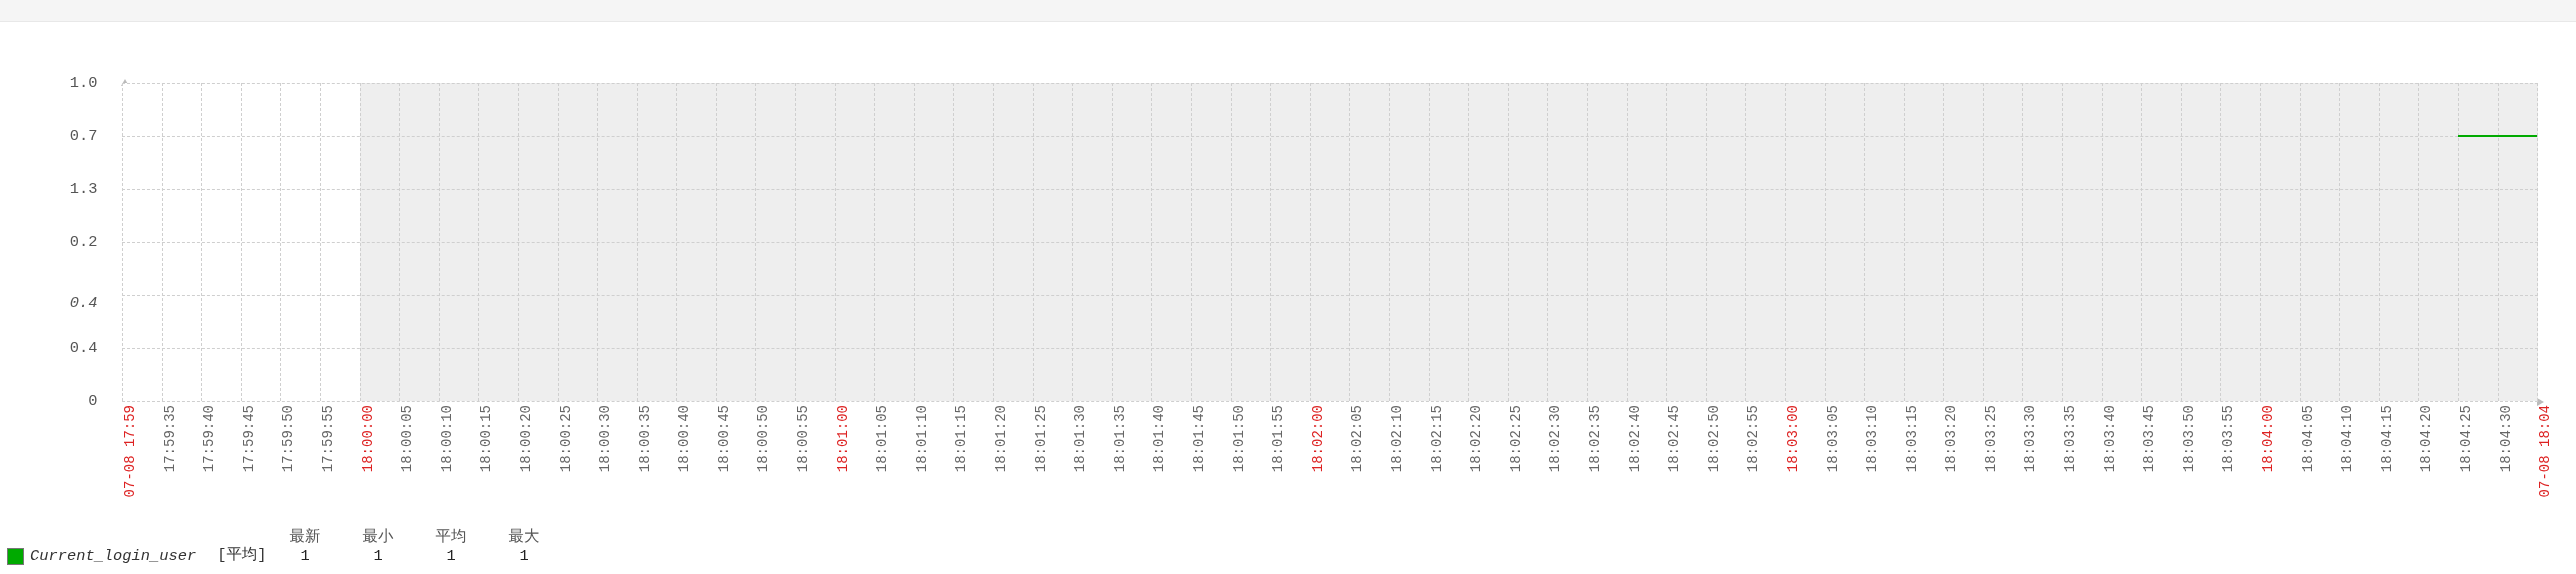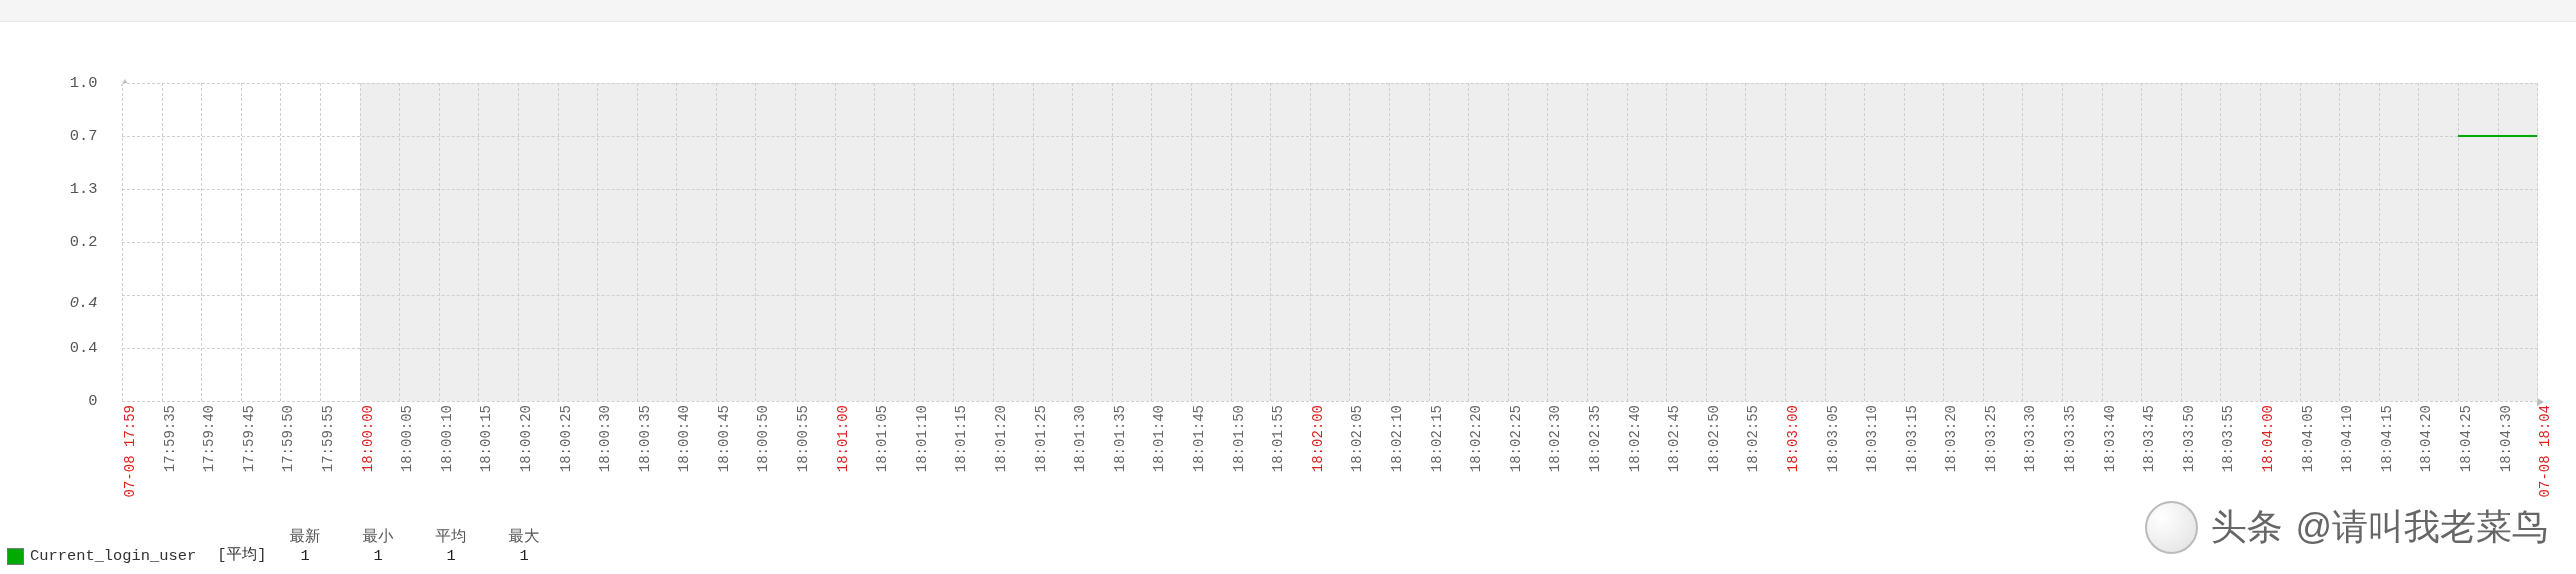--- a/index.html
+++ b/index.html
@@ -137,21 +137,21 @@
   }
   .legend-swatch {
     width: 15.4px;
     height: 15.4px;
     background: #00aa00;
     border: 0.7px solid #777;
     display: inline-block;
     margin-right: 5.6px;
     vertical-align: middle;
   }
-  .legend-name { display:flex; align-items:center; }
+  .legend-name { display:flex; align-items:center;font-style:italic; }
   .stats {
     display: flex;
     gap: 38px;
   }
   .stat { text-align: center; min-width: 35px; }
   .stat .lbl { color:#555; }
   .stat .val { color:#222; }
   .watermark {
     position: absolute;
     right: 28px;
@@ -353,19 +353,14 @@
         <div class="lbl">平均</div>
         <div class="val">1</div>
       </div>
       <div class="stat">
         <div class="lbl">最大</div>
         <div class="val">1</div>
       </div>
     </div>
   </div>
 
-  <div class="watermark">
-    <div class="avatar"></div>
-    <span>头条</span>
-    <span>@请叫我老菜鸟</span>
-  </div>
 </div>
 
 
 </body></html>

